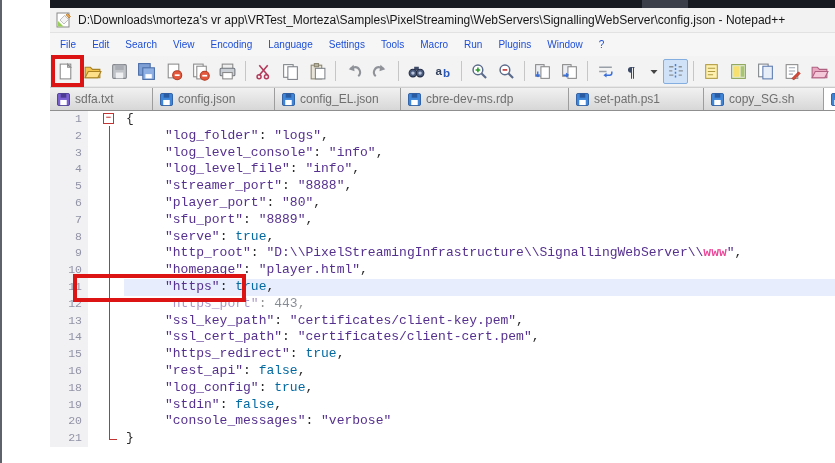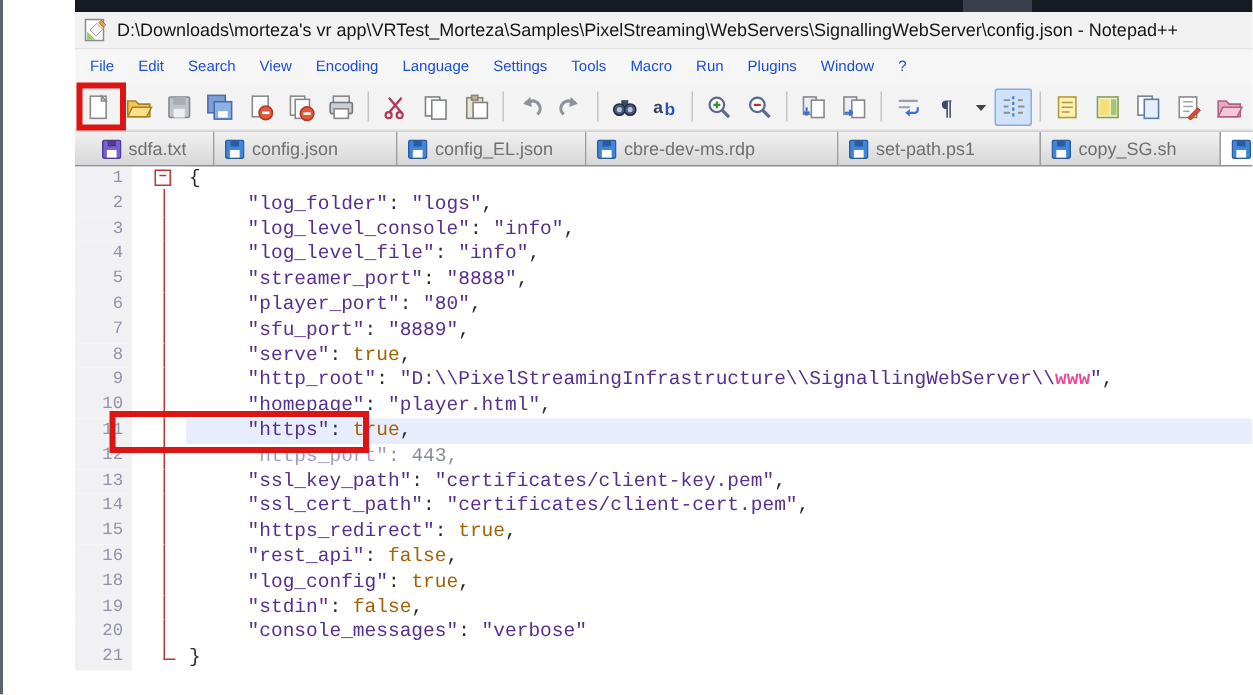--- a/index.html
+++ b/index.html
@@ -43,21 +43,21 @@
         border:1px solid #c23434;background:#fff;color:#c23434;
         font:bold 9px/9px "Liberation Mono",monospace;text-align:center;}
   .fbox::after{content:"\2212";}
   .f-end::before{content:"";position:absolute;left:21px;top:0;width:7px;height:52%;
         border-left:1px solid #c23434;border-bottom:1px solid #c23434;}
   .code{flex:1;font:13px/16.8px "Liberation Mono",monospace;white-space:pre;color:#2a2a2a;padding-left:2px;}
   .row.cur .code{background:#e7edfd;}
   .row.faded .code{opacity:.5;}
   .c-s{color:#55308f;}
   .c-p{color:#2a2a2a;}
-  .c-b{color:#a16207;}
+  .c-b{color:#0369a1;}
   .c-n{color:#0f172a;}
   .c-u{color:#ec4899;font-weight:bold;}
   
   .redbox{position:absolute;box-sizing:border-box;border:4px solid #dd1414;z-index:50;pointer-events:none;}
 </style>
 </head>
 <body>
 
 <div class="app">
 
@@ -286,21 +286,21 @@
       </span>
       <div class="tb-sep"></div>
       <span class="tbi">
         <svg width="19" height="19" viewBox="0 0 18 18">
           <circle cx="9" cy="9" r="5" fill="#c32222" stroke="#801010"></circle>
         </svg>
       </span>
     </div>
 
   <div class="tabbar">
-      <div class="tab" style="width: 93px; justify-content: center;">
+      <div class="tab" style="width: 103px;">
         <span style="display: flex; flex: 0 0 auto;">
           <svg width="13" height="13" viewBox="0 0 14 14">
             <rect x="0.5" y="0.5" width="13" height="13" rx="1.5" fill="#7a5fd0" stroke="#4a3a90"></rect>
             <rect x="4" y="0.5" width="6" height="4.5" fill="#4a3a90"></rect>
             <rect x="3.5" y="7.5" width="7" height="5.5" fill="#fff"></rect>
           </svg>
         </span>
         <span class="tlabel">sdfa.txt</span>
       </div>
       <div class="tab" style="width: 122px;">

